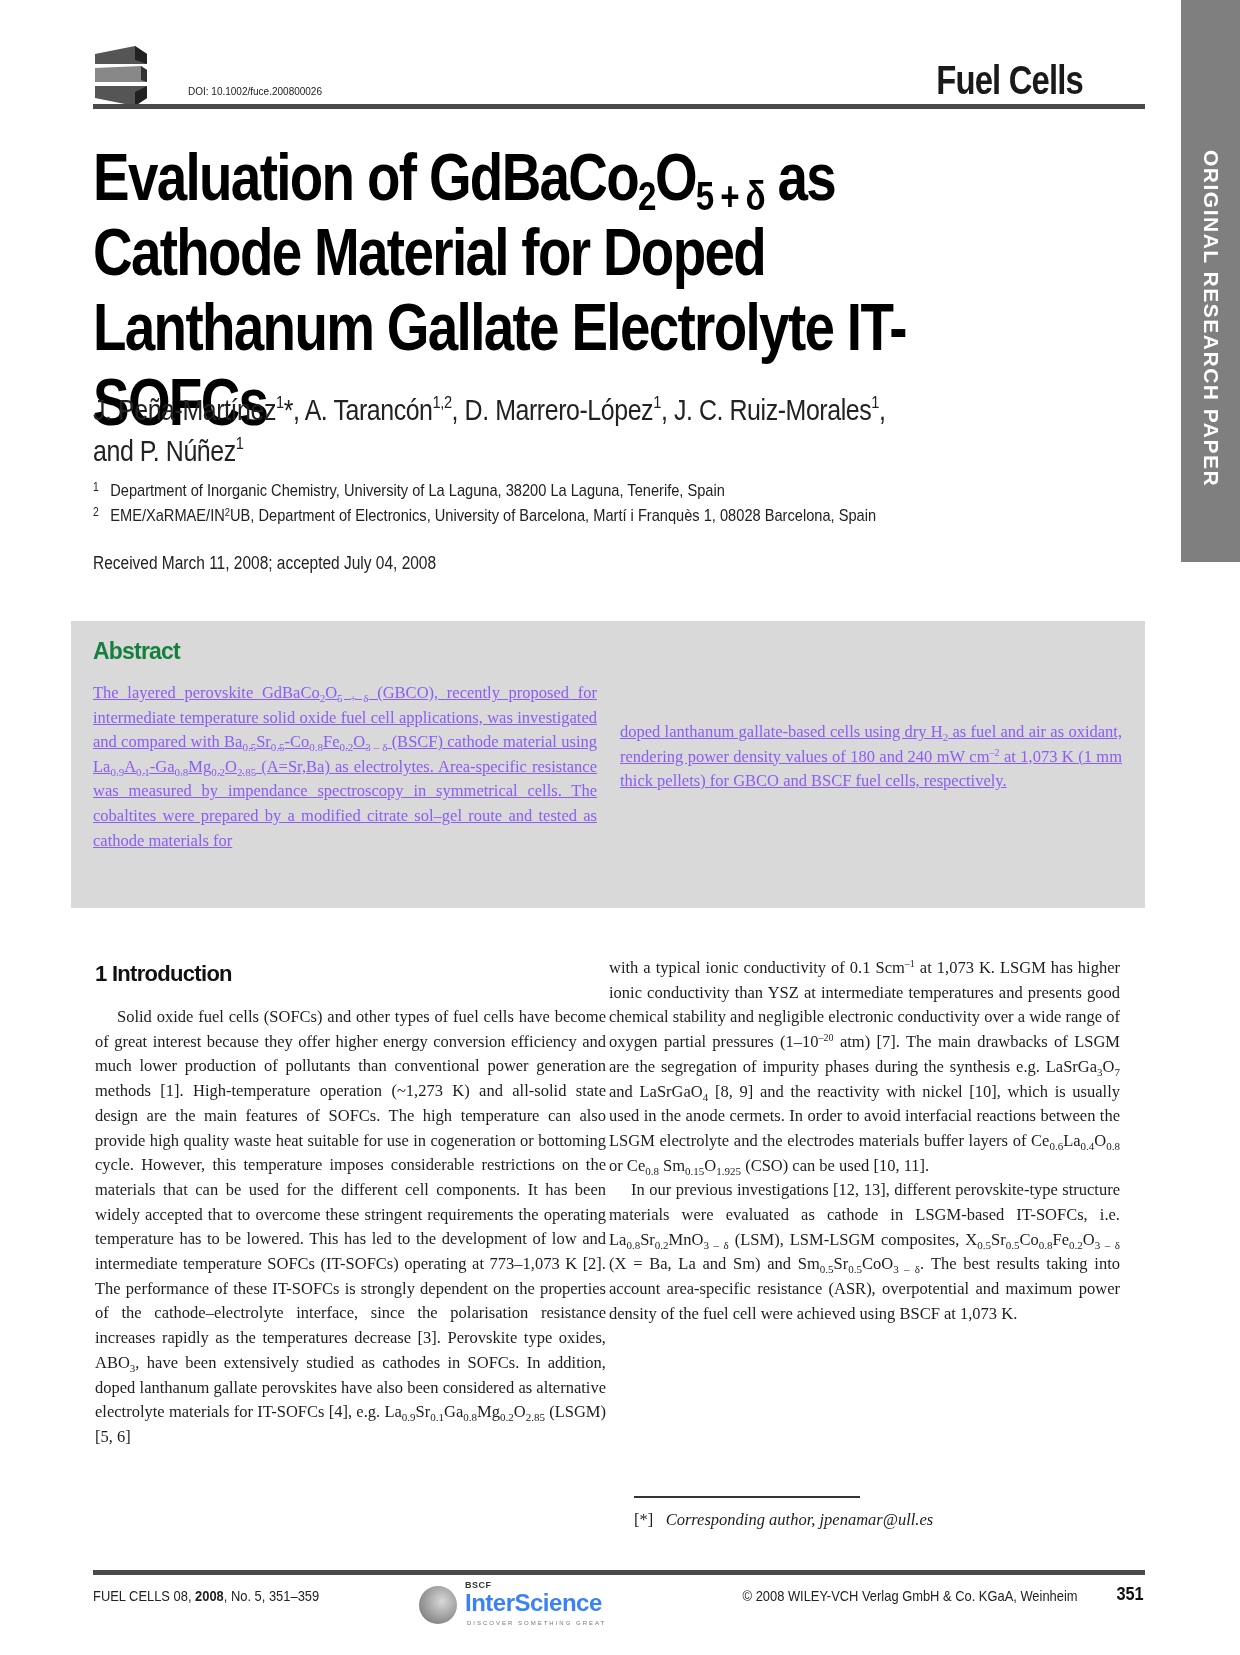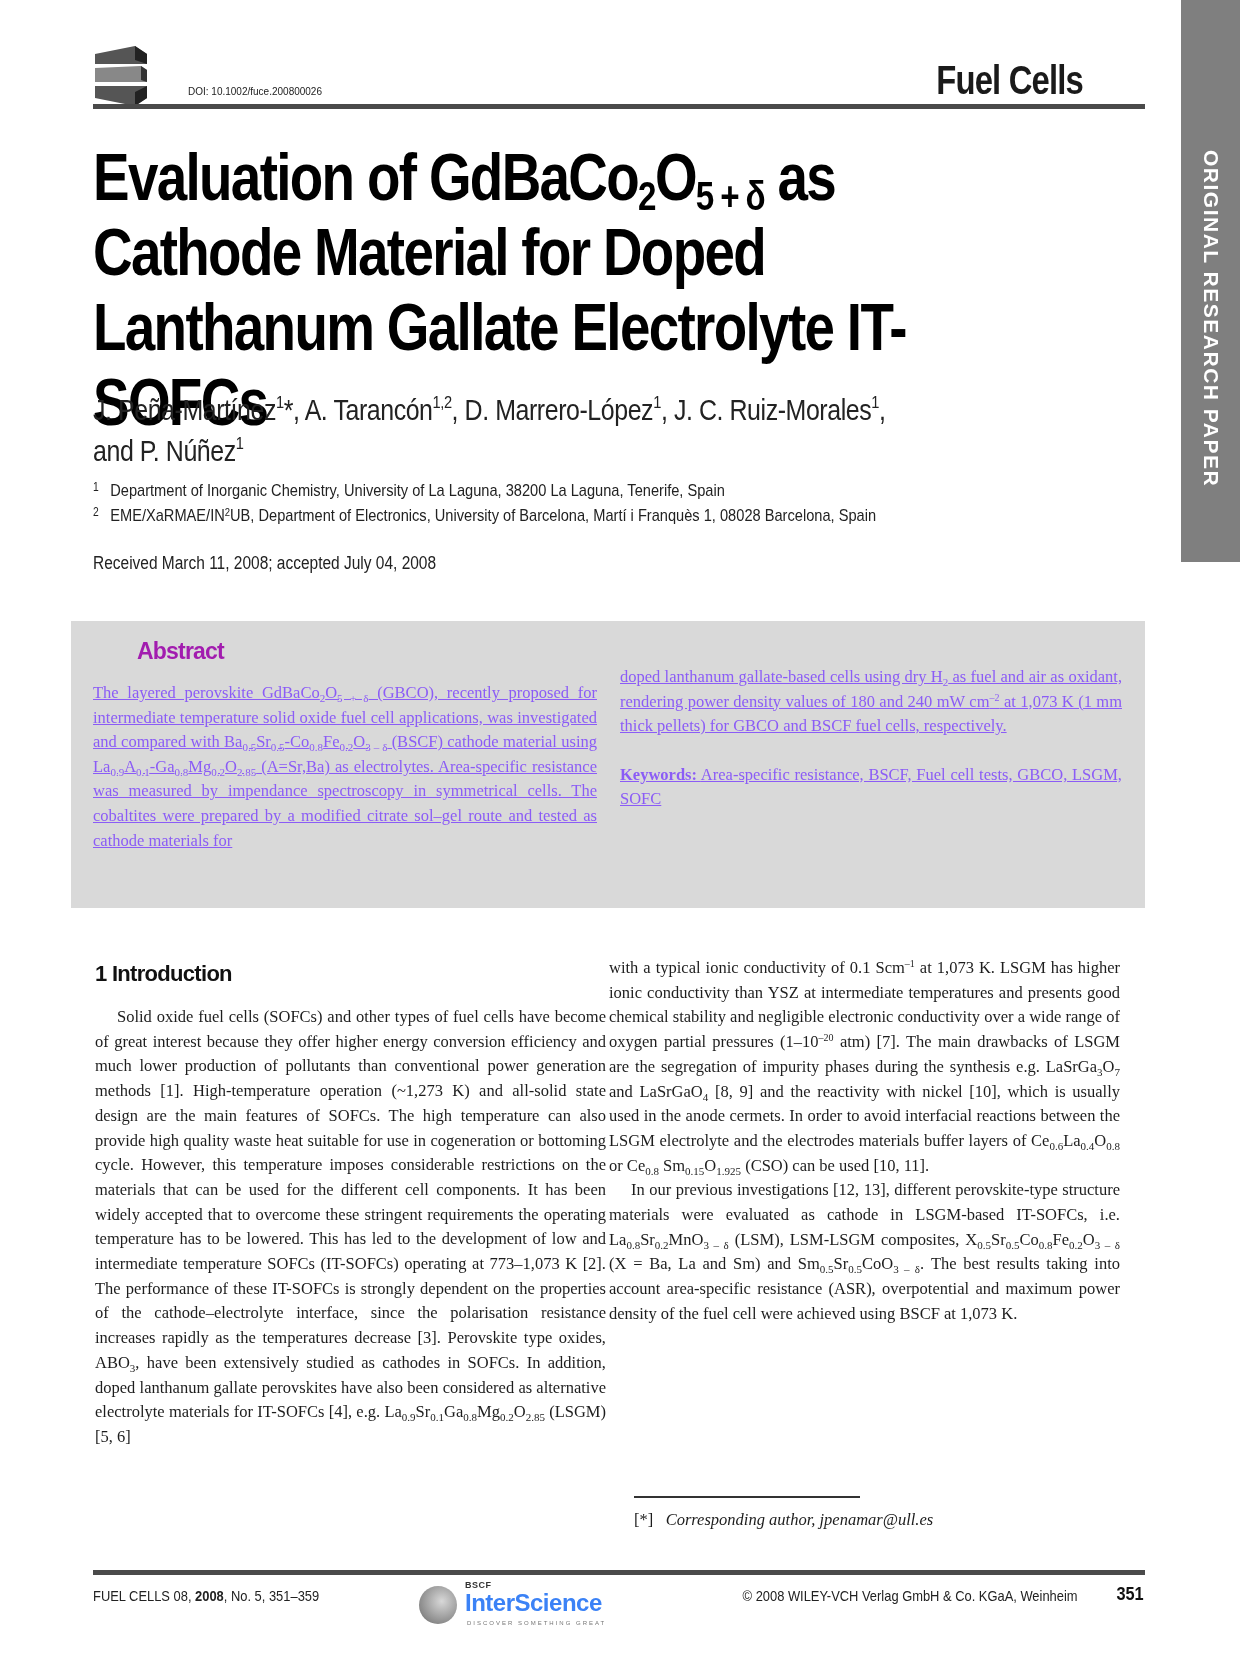--- a/index.html
+++ b/index.html
@@ -28,26 +28,26 @@
 
   .affil { left:93px; font-size:17px; color:#222; transform:scaleX(0.86); transform-origin:left top; white-space:nowrap; }
   .affil .num { display:inline-block; width:20px; font-size:12px; vertical-align:5px; }
   .affil sup { font-size:11px; vertical-align:5px; line-height:0; }
   #affil-1 { top:480px; }
   #affil-2 { top:505px; }
   #received { left:93px; top:553px; font-size:18px; color:#222; transform:scaleX(0.86); transform-origin:left top; white-space:nowrap; }
 
   
   #abstract-box { left:71px; top:621px; width:1074px; height:287px; background:#d9d9d9; }
-  #abstract-heading { left:93px; top:638px; font-size:23px; font-weight:bold; letter-spacing:-0.8px; color:#a21caf;margin-left:44px; }
+  #abstract-heading { left:93px; top:638px; font-size:23px; font-weight:bold; letter-spacing:-0.8px; color:#15803d; }
   .abs-col { font-size:16.5px; line-height:24.6px; text-align:justify; color:#8b5cf6;text-decoration:underline; }
   .abs-col sub { font-size:11px; line-height:0; }
   .abs-col sup { font-size:10px; line-height:0; }
   #abs-left { left:93px; top:681px; width:504px; }
-  #abs-right { left:620px; top:665px; width:502px; }
+  #abs-right { left:620px; top:720px; width:502px; }
   #keywords { margin-top:24px; }
   #keywords b { font-weight:bold; }
 
   
   #intro-heading { left:95px; top:961px; font-size:22px; font-weight:bold; letter-spacing:-0.7px; color:#111; }
   .body-col { font-size:16.5px; line-height:24.7px; text-align:justify; color:#1d1d1d; }
   .body-col p { margin:0; text-indent:22px; }
   .body-col p.noindent { text-indent:0; }
   .body-col sub { font-size:11px; line-height:0; }
   .body-col sup { font-size:10px; line-height:0; }
@@ -109,21 +109,20 @@
 
 <div id="received" class="abs sans">Received March 11, 2008; accepted July 04, 2008</div>
 
 <div id="abstract-box" class="abs"></div>
 <div id="abstract-heading" class="abs sans">Abstract</div>
 
 <div id="abs-left" class="abs abs-col serif">The layered perovskite GdBaCo<sub>2</sub>O<sub>5 + δ</sub> (GBCO), recently proposed for intermediate temperature solid oxide fuel cell applications, was investigated and compared with Ba<sub>0.5</sub>Sr<sub>0.5</sub>-Co<sub>0.8</sub>Fe<sub>0.2</sub>O<sub>3 – δ</sub> (BSCF) cathode material using La<sub>0.9</sub>A<sub>0.1</sub>-Ga<sub>0.8</sub>Mg<sub>0.2</sub>O<sub>2.85</sub> (A=Sr,Ba) as electrolytes. Area-specific resistance was measured by impendance spectroscopy in symmetrical cells. The cobaltites were prepared by a modified citrate sol–gel route and tested as cathode materials for</div>
 
 <div id="abs-right" class="abs abs-col serif">
   <div>doped lanthanum gallate-based cells using dry H<sub>2</sub> as fuel and air as oxidant, rendering power density values of 180 and 240 mW cm<sup>–2</sup> at 1,073 K (1 mm thick pellets) for GBCO and BSCF fuel cells, respectively.</div>
-  <div id="keywords"><b>Keywords:</b> <span>Area-specific resistance, BSCF, Fuel cell tests, GBCO, LSGM, SOFC</span></div>
 </div>
 
 <div id="intro-heading" class="abs sans">1  Introduction</div>
 
 <div id="col-left" class="abs body-col serif">
   <p>Solid oxide fuel cells (SOFCs) and other types of fuel cells have become of great interest because they offer higher energy conversion efficiency and much lower production of pollutants than conventional power generation methods [1]. High-temperature operation (~1,273 K) and all-solid state design are the main features of SOFCs. The high temperature can also provide high quality waste heat suitable for use in cogeneration or bottoming cycle. However, this temperature imposes considerable restrictions on the materials that can be used for the different cell components. It has been widely accepted that to overcome these stringent requirements the operating temperature has to be lowered. This has led to the development of low and intermediate temperature SOFCs (IT-SOFCs) operating at 773–1,073 K [2]. The performance of these IT-SOFCs is strongly dependent on the properties of the cathode–electrolyte interface, since the polarisation resistance increases rapidly as the temperatures decrease [3]. Perovskite type oxides, ABO<sub>3</sub>, have been extensively studied as cathodes in SOFCs. In addition, doped lanthanum gallate perovskites have also been considered as alternative electrolyte materials for IT-SOFCs [4], e.g. La<sub>0.9</sub>Sr<sub>0.1</sub>Ga<sub>0.8</sub>Mg<sub>0.2</sub>O<sub>2.85</sub> (LSGM) [5, 6]</p>
 </div>
 
 <div id="col-right" class="abs body-col serif">
   <p class="noindent">with a typical ionic conductivity of 0.1 Scm<sup>–1</sup> at 1,073 K. LSGM has higher ionic conductivity than YSZ at intermediate temperatures and presents good chemical stability and negligible electronic conductivity over a wide range of oxygen partial pressures (1–10<sup>–20</sup> atm) [7]. The main drawbacks of LSGM are the segregation of impurity phases during the synthesis e.g. LaSrGa<sub>3</sub>O<sub>7</sub> and LaSrGaO<sub>4</sub> [8, 9] and the reactivity with nickel [10], which is usually used in the anode cermets. In order to avoid interfacial reactions between the LSGM electrolyte and the electrodes materials buffer layers of Ce<sub>0.6</sub>La<sub>0.4</sub>O<sub>0.8</sub> or Ce<sub>0.8</sub> Sm<sub>0.15</sub>O<sub>1.925</sub> (CSO) can be used [10, 11].</p>

